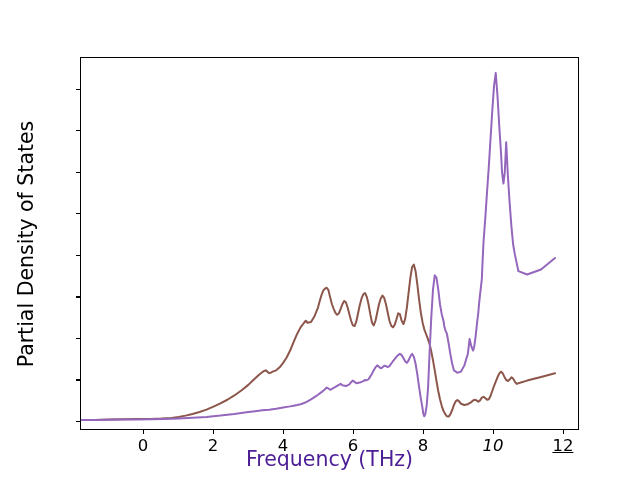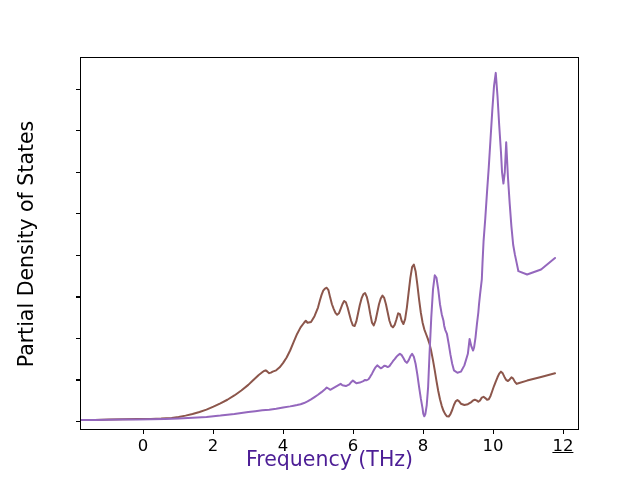--- a/index.html
+++ b/index.html
@@ -96,21 +96,21 @@
 
   <div id="ylabel">Partial Density of States</div>
 
   <div id="yticks-container"></div>
   <div id="xticks-container">
       <div class="xtick-label" style="left: 142.987px;">0</div>
       <div class="xtick-label" style="left: 212.973px;">2</div>
       <div class="xtick-label" style="left: 282.959px;">4</div>
       <div class="xtick-label" style="left: 352.945px;">6</div>
       <div class="xtick-label" style="left: 422.931px;">8</div>
-      <div class="xtick-label" style="left: 492.917px;">10</div>
+      <div class="xtick-label" style="left: 492.917px; font-style: italic;">10</div>
       <div class="xtick-label" style="left: 562.903px; text-decoration: underline;">12</div>
     </div>
 
   <div id="plot-area">
     <svg id="plot-svg" viewBox="0 0 499 373" preserveAspectRatio="none">
         <path d="M0.00 363.86 L14.00 363.86 L27.99 363.53 L41.99 363.20 L55.99 363.03 L69.99 362.87 L80.48 362.53 L90.98 361.87 L97.98 360.87 L104.98 359.54 L111.98 357.88 L118.98 355.89 L125.97 353.56 L132.97 350.57 L139.97 347.25 L146.97 343.59 L153.97 339.27 L160.97 334.29 L167.97 328.64 L171.47 325.32 L174.96 321.99 L178.46 318.67 L181.96 316.01 L183.71 314.68 L185.46 314.02 L187.21 315.35 L188.96 316.84 L190.71 316.34 L192.46 315.35 L195.96 314.02 L199.46 311.03 L202.96 306.54 L206.46 301.06 L209.96 294.08 L213.46 285.77 L216.96 277.47 L220.46 270.82 L223.96 266.17 L225.70 264.17 L227.45 266.17 L230.95 265.50 L234.45 259.52 L237.95 250.88 L239.70 244.24 L241.45 238.42 L243.20 233.93 L244.95 231.78 L246.70 230.94 L248.45 233.44 L250.20 240.91 L251.95 247.56 L253.70 252.21 L255.45 256.20 L257.20 258.19 L258.95 256.70 L260.70 252.21 L262.45 247.56 L264.20 244.24 L265.95 245.57 L267.70 250.88 L269.45 257.53 L271.20 264.17 L272.95 268.83 L274.69 269.49 L276.44 264.84 L278.19 256.70 L279.94 248.39 L281.69 241.74 L283.44 237.59 L285.19 236.26 L286.94 240.08 L288.69 247.56 L290.44 257.53 L292.19 266.17 L293.94 268.83 L295.69 264.17 L297.44 255.87 L299.19 247.56 L300.94 241.74 L302.69 238.92 L304.44 241.25 L306.19 247.56 L307.94 255.87 L309.69 264.17 L311.44 269.16 L313.19 270.82 L314.94 268.33 L316.69 262.84 L318.44 256.70 L320.19 257.53 L321.94 264.17 L323.69 267.50 L325.43 262.51 L327.18 250.88 L328.93 235.93 L330.68 220.98 L332.43 210.18 L334.18 207.68 L335.93 214.33 L337.68 227.62 L339.43 242.57 L341.18 255.87 L342.93 265.84 L344.68 272.81 L346.43 277.47 L348.18 282.12 L349.93 287.43 L351.68 294.91 L353.43 304.05 L355.18 314.02 L356.93 324.82 L358.68 334.79 L360.43 343.09 L362.18 349.74 L363.93 354.72 L365.68 358.05 L367.43 360.21 L369.18 360.54 L370.93 358.05 L372.68 353.89 L374.42 348.91 L376.17 345.25 L377.92 343.92 L379.67 345.25 L381.42 347.58 L384.92 348.91 L388.42 348.08 L391.92 345.92 L393.67 344.26 L395.42 343.59 L397.17 344.26 L398.92 345.59 L400.67 344.26 L402.42 341.43 L404.17 340.60 L405.92 341.93 L407.67 343.59 L409.42 343.09 L411.17 339.77 L412.92 334.79 L414.67 329.80 L416.42 325.32 L418.17 321.00 L419.92 317.34 L421.67 315.35 L423.42 317.01 L425.16 320.66 L426.91 323.65 L428.66 324.82 L430.41 323.16 L432.16 321.00 L433.91 322.33 L435.66 325.65 L437.41 327.64 L439.16 326.98 L447.91 324.32 L461.91 320.66 L475.90 317.01" fill="none" stroke="#8c564b" stroke-width="2" stroke-linejoin="round" stroke-linecap="round"></path>
         <path d="M0.00 363.86 L14.00 363.86 L27.99 363.70 L41.99 363.53 L55.99 363.36 L69.99 363.20 L83.98 362.87 L97.98 362.37 L111.98 361.70 L125.97 360.87 L132.97 360.21 L139.97 359.54 L146.97 358.71 L153.97 357.88 L160.97 356.88 L167.97 355.89 L174.96 355.06 L181.96 354.23 L188.96 353.56 L195.96 352.56 L202.96 351.40 L209.96 350.24 L213.46 349.57 L216.96 348.91 L220.46 348.08 L223.96 346.91 L227.45 345.25 L230.95 343.26 L234.45 340.93 L237.95 338.61 L241.45 335.95 L244.95 332.96 L246.70 331.30 L248.45 332.29 L250.20 333.62 L251.95 332.63 L255.45 330.63 L258.95 328.64 L260.70 327.64 L262.45 328.97 L265.95 329.80 L269.45 328.14 L271.20 325.98 L272.95 324.32 L274.69 325.65 L276.44 326.98 L279.94 326.31 L283.44 324.82 L285.19 323.65 L286.94 323.99 L288.69 322.99 L290.44 320.33 L292.19 317.34 L293.94 314.02 L295.69 311.03 L297.44 309.03 L299.19 310.36 L300.94 312.02 L302.69 311.03 L304.44 309.37 L306.19 309.70 L307.94 310.69 L309.69 309.70 L311.44 307.37 L313.19 304.88 L314.94 302.72 L316.69 300.39 L318.44 298.73 L320.19 297.40 L321.94 298.73 L323.69 301.56 L325.43 304.88 L327.18 306.54 L328.93 304.05 L330.68 299.90 L332.43 297.40 L334.18 300.39 L335.93 307.37 L337.68 318.17 L339.43 330.63 L341.18 342.26 L342.93 352.23 L343.63 357.55 L344.68 360.21 L345.73 358.05 L347.13 348.91 L348.53 330.63 L349.93 297.40 L351.68 260.85 L353.43 232.61 L355.18 218.48 L356.93 220.98 L358.68 232.61 L360.43 247.56 L362.18 257.53 L363.93 264.17 L364.63 269.16 L365.68 273.31 L367.43 277.47 L369.18 287.43 L370.93 298.23 L372.68 307.37 L374.42 314.02 L377.92 316.51 L381.42 315.35 L384.92 309.03 L388.42 297.40 L390.17 282.45 L391.92 289.93 L393.67 294.08 L394.72 290.76 L396.12 280.79 L397.52 267.50 L398.92 255.87 L399.62 247.56 L400.67 237.59 L402.42 222.64 L403.12 206.02 L404.17 184.42 L405.92 161.16 L407.67 134.58 L409.42 109.66 L411.17 81.41 L412.92 53.17 L414.67 28.24 L416.42 14.95 L418.17 38.21 L419.92 68.12 L421.67 94.70 L422.72 114.64 L424.12 126.27 L425.51 114.64 L426.91 84.73 L428.66 119.63 L430.41 146.21 L432.16 169.47 L433.91 187.75 L435.66 197.71 L437.41 206.02 L439.16 214.33 L447.91 217.65 L461.91 212.67 L475.90 201.04" fill="none" stroke="#9467bd" stroke-width="2" stroke-linejoin="round" stroke-linecap="round"></path>
       </svg>
   </div>
 

